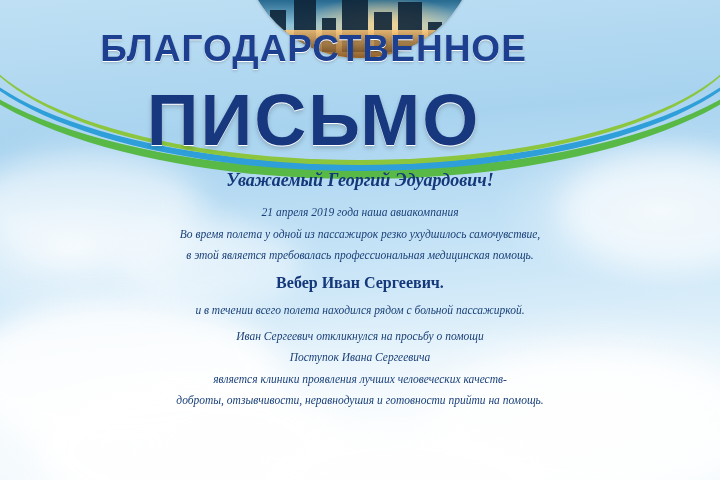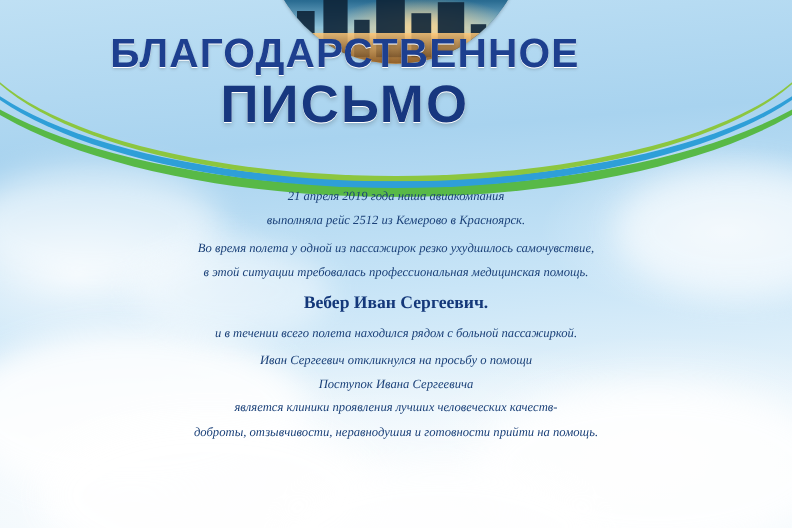--- a/index.html
+++ b/index.html
@@ -130,26 +130,26 @@
     font-weight: bold;
     font-size: 37px;
     letter-spacing: 1px;
     color: #1d3f8f;
     text-shadow: 0 1px 0 #ffffff, 0 2px 3px rgba(0,0,0,.18);
     line-height: 1;
   }
   .title-line2 {
     font-family: "Liberation Sans", sans-serif;
     font-weight: bold;
-    font-size: 48px;
+    font-size: 72px;
     letter-spacing: 2px;
     color: #17377f;
     text-shadow: 0 1px 0 #ffffff, 0 3px 5px rgba(0,0,0,.2);
     line-height: 1.05;
-    margin-top: 4px;
+    margin-top: 16px;
   }
 
   
   .letter-body {
     position: absolute;
     top: 170px;
     left: 110px;
     width: 500px;
     text-align: center;
     color: #163a74;
@@ -209,25 +209,25 @@
     <div class="bldg" style="left:186px; width:14px; height:30px;"></div>
     <div class="water"></div>
   </div>
 
   <div class="title-block">
     <div class="title-line1">БЛАГОДАРСТВЕННОЕ</div>
     <div class="title-line2">ПИСЬМО</div>
   </div>
 
   <div class="letter-body">
+    <div class="salutation">Уважаемый Георгий Эдуардович!</div>
 
     <p class="para tight">21 апреля 2019 года наша авиакомпания</p>
-    <p class="para">выполняла рейс 2512 из Кемерово в Красноярск.</p>
     <p class="para tight">Во время полета у одной из пассажирок резко ухудшилось самочувствие,</p>
-    <p class="para">в этой ситуации требовалась профессиональная медицинская помощь.</p>
+    <p class="para">в этой является требовалась профессиональная медицинская помощь.</p>
 
     <div class="doctor-name">Вебер Иван Сергеевич.</div>
 
     <p class="para">и в течении всего полета находился рядом с больной пассажиркой.</p>
     <p class="para tight">Иван Сергеевич откликнулся на просьбу о помощи</p>
     <p class="para tight">Поступок Ивана Сергеевича</p>
     <p class="para tight">является клиники проявления лучших человеческих качеств-</p>
     <p class="para">доброты, отзывчивости, неравнодушия и готовности прийти на помощь.</p>
 
   </div>

